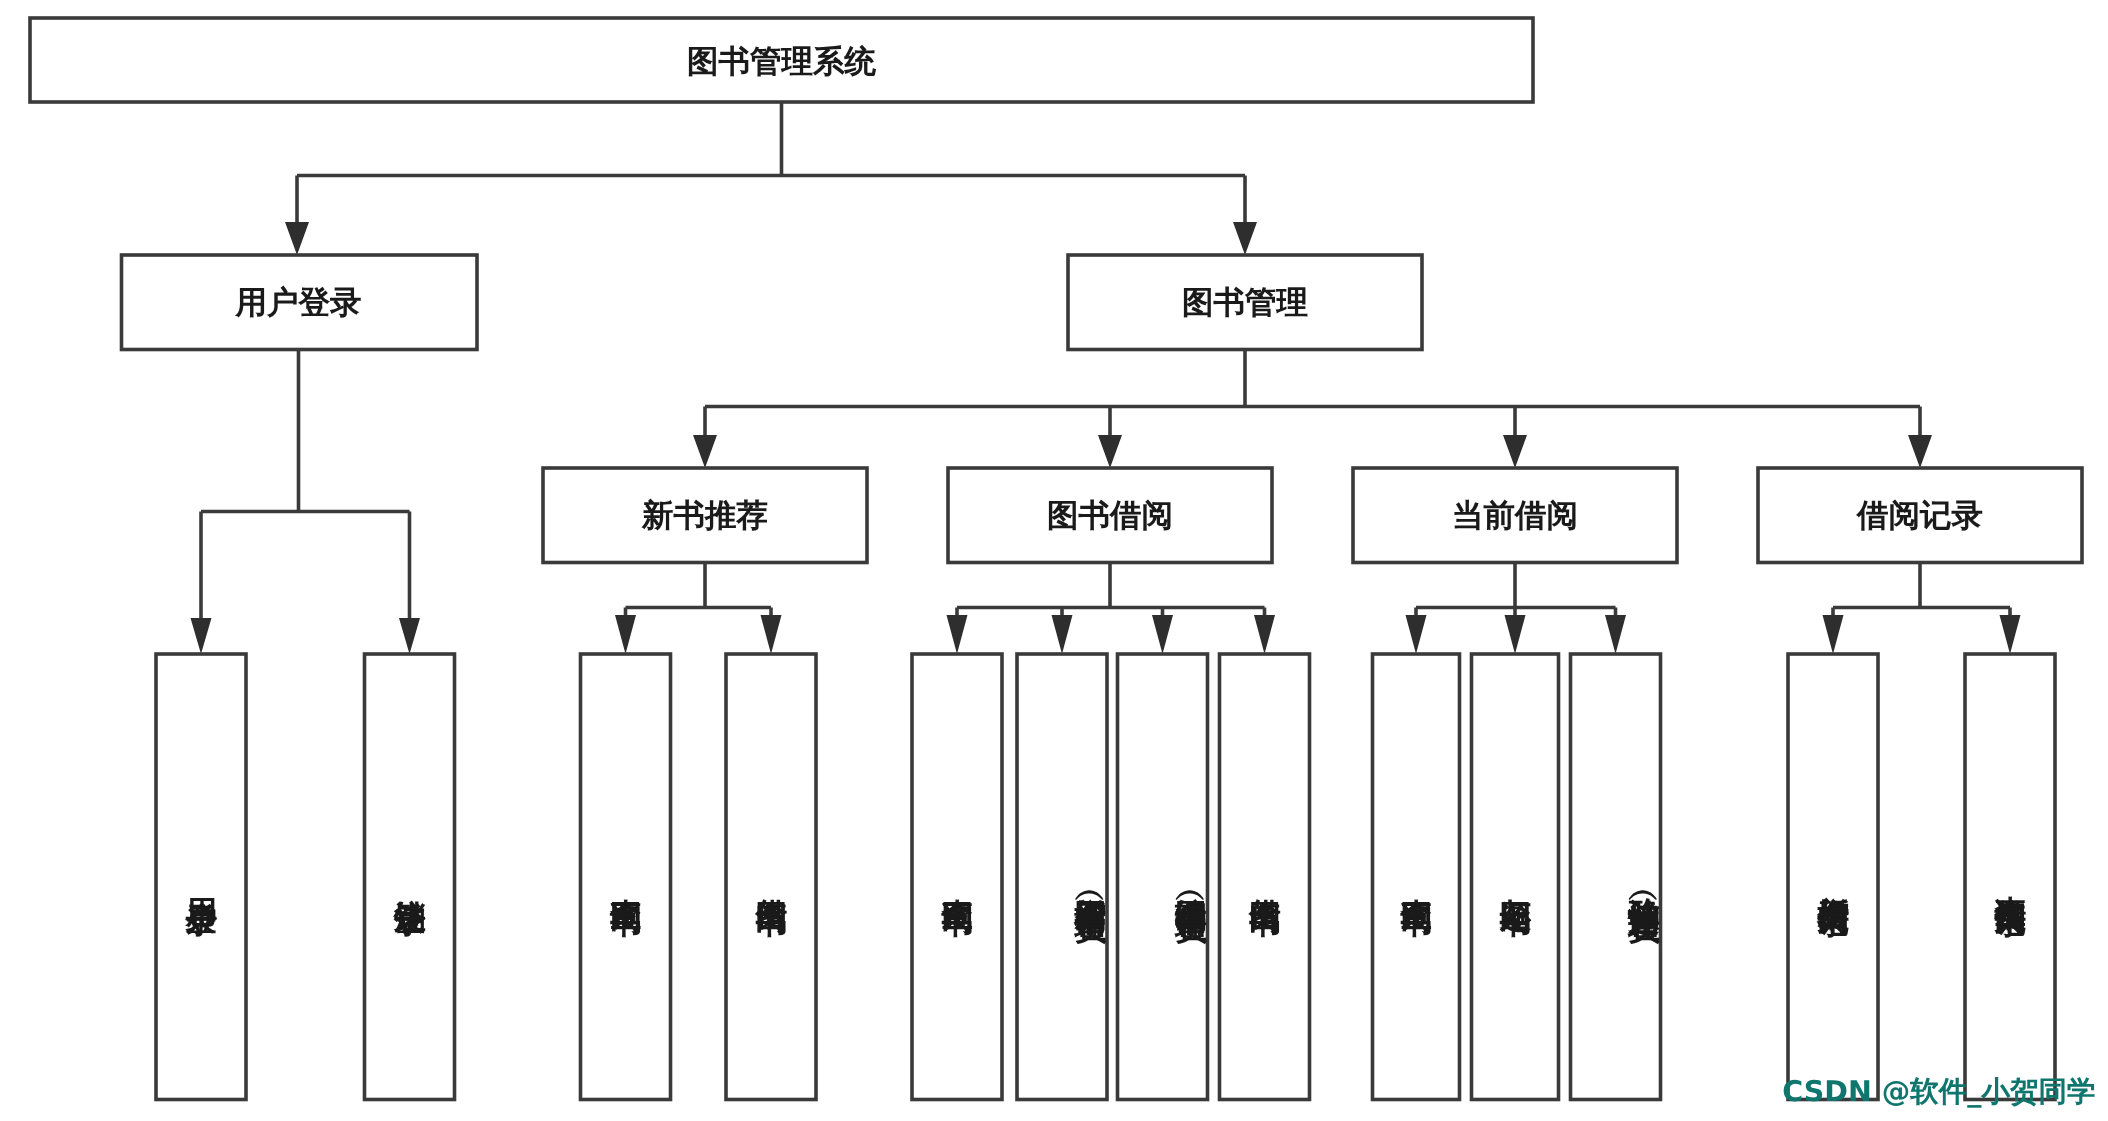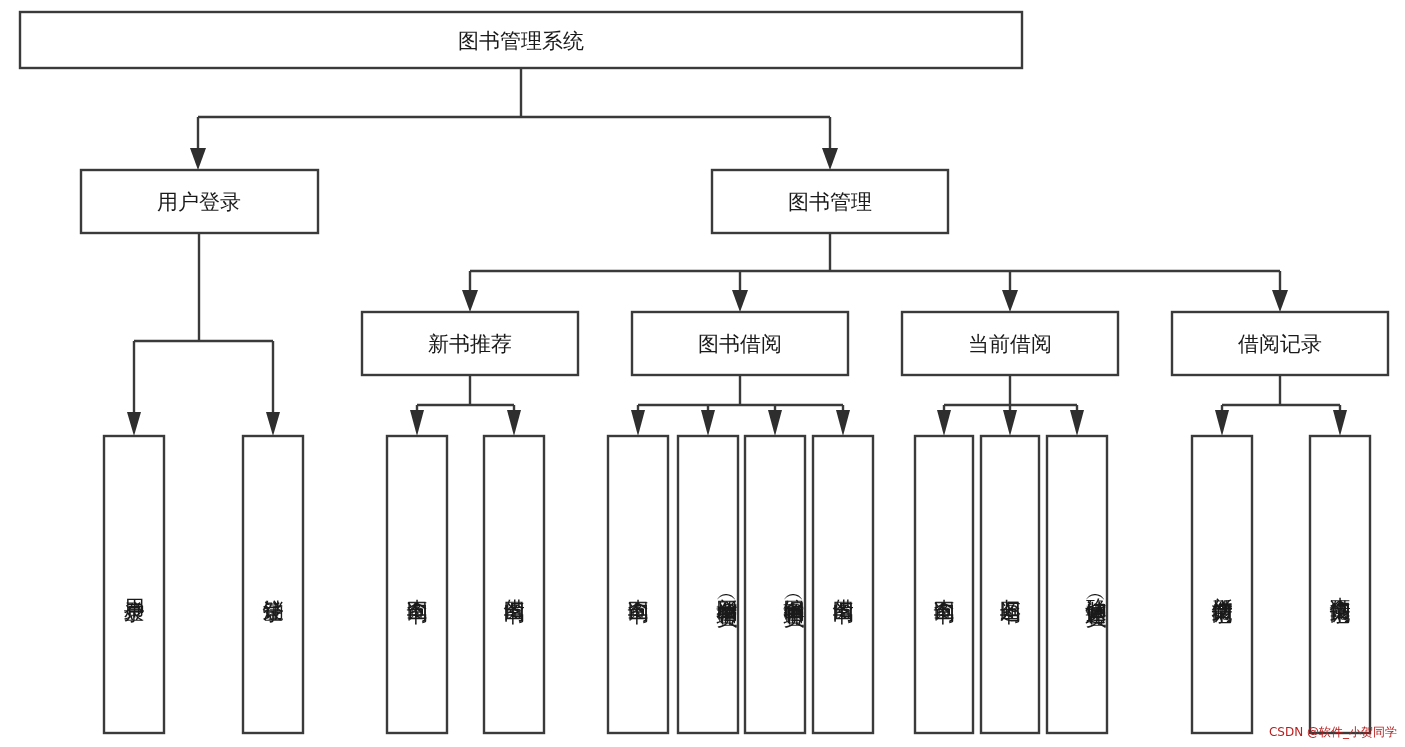--- a/index.html
+++ b/index.html
@@ -11,20 +11,21 @@
     width: 1405px;
     height: 747px;
     font-family: "DejaVu Sans", "Liberation Sans", sans-serif;
     overflow: hidden;
   }
   #diagram-root {
     position: relative;
     width: 1405px;
     height: 747px;
     background: #ffffff;
+    font-weight: bold;
   }
   svg.diagram-canvas {
     position: absolute;
     left: 0;
     top: 0;
     width: 1405px;
     height: 747px;
   }
   .node-box {
     fill: #ffffff;
@@ -61,22 +62,22 @@
     align-items: center;
     justify-content: center;
     white-space: nowrap;
     pointer-events: none;
   }
   .watermark {
     position: absolute;
     right: 8px;
     bottom: 6px;
     font-family: "DejaVu Sans", "Liberation Sans", sans-serif;
-    font-size: 12px;
-    color: #b91c1c;
+    font-size: 19px;
+    color: #0f766e;
     white-space: nowrap;
   }
 </style>
 </head>
 <body>
 
 <div id="diagram-root">
 
   <svg class="diagram-canvas" viewBox="0 0 1405 747">
 

